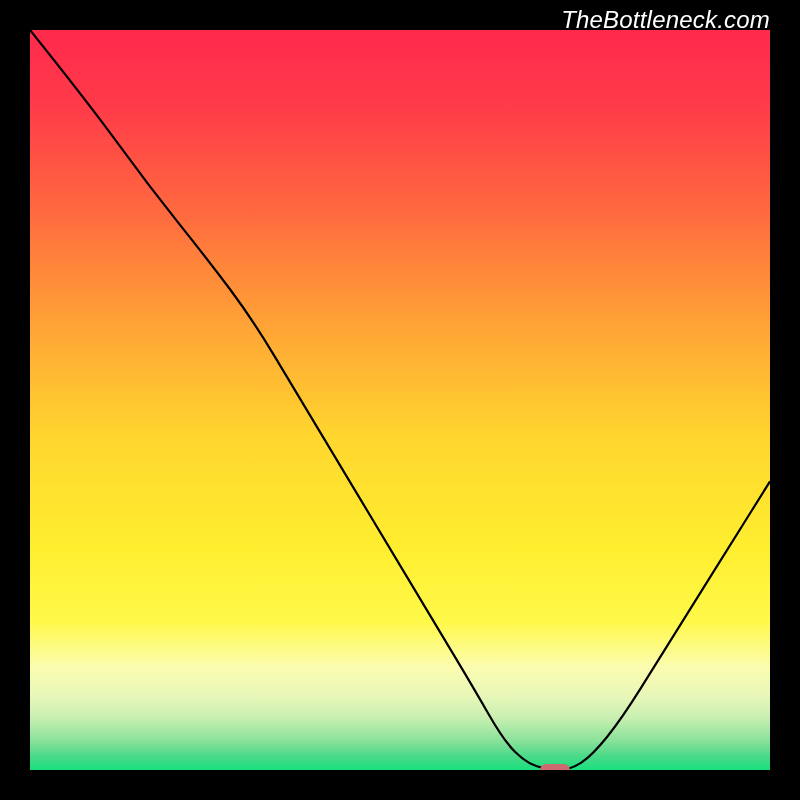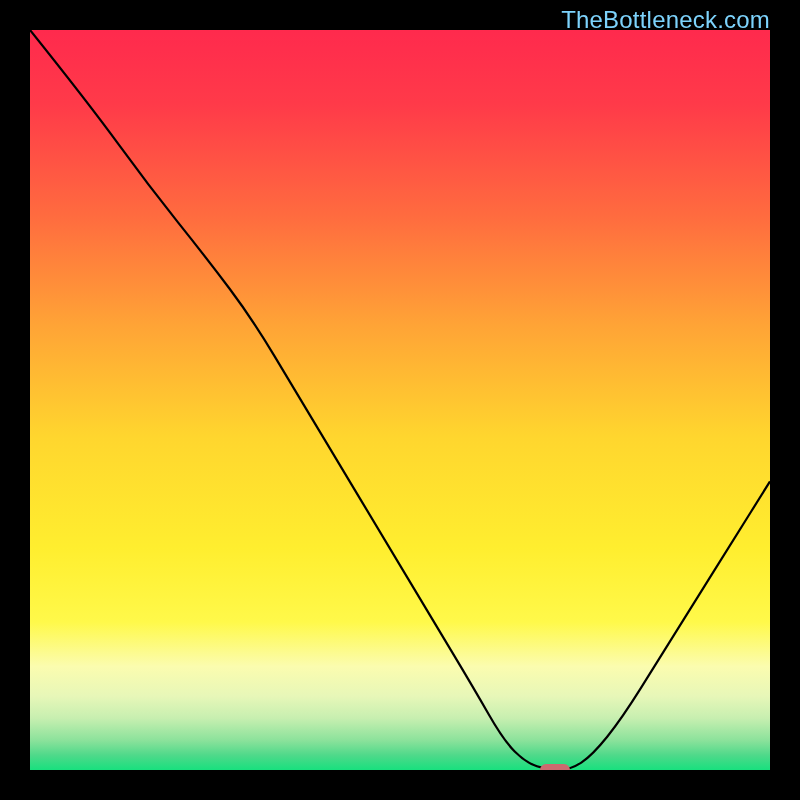--- a/index.html
+++ b/index.html
@@ -43,25 +43,26 @@
     position: absolute;
     width: 30px;
     height: 12px;
     border-radius: 6px;
     transform: translate(-50%, -50%);
   }
   .watermark {
     position: absolute;
     top: 6px;
     right: 30px;
-    color: #7dd3fc;
+    color: #ffffff;
     font-size: 24px;
     font-weight: 400;
     letter-spacing: 0.2px;
     user-select: none;
+    font-style: italic;
   }
 </style>
 </head>
 <body>
 
 <div class="frame">
 
   <div class="watermark">TheBottleneck.com</div>
 
   <div class="plot-area">

